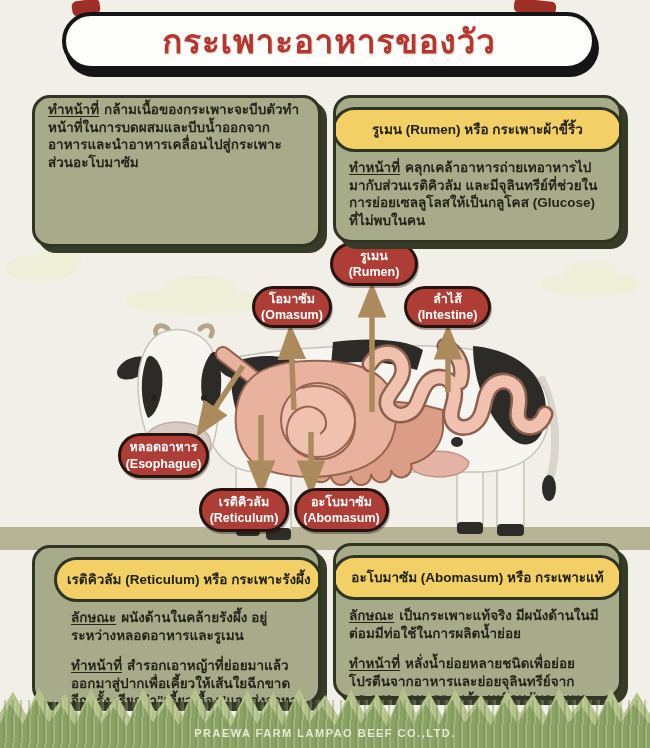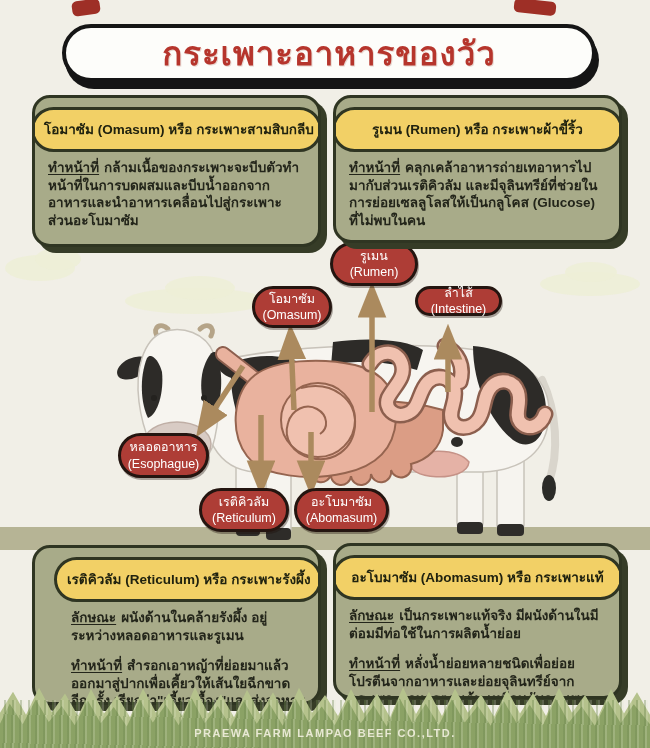--- a/index.html
+++ b/index.html
@@ -6,21 +6,21 @@
   body{
     width:650px;height:748px;position:relative;overflow:hidden;
     background:#f1efe7;
     font-family:"Liberation Sans","DejaVu Sans",sans-serif;
   }
   
   .cloud{position:absolute;background:#edefd6;border-radius:50%;opacity:.85;}
   
   .title-accent{position:absolute;background:#9e2f26;border-radius:5px;}
   .title-banner{
-    position:absolute;left:62px;top:24px;width:526px;height:50px;
+    position:absolute;left:62px;top:12px;width:526px;height:50px;
     background:#fdfdfa;border:4px solid #151515;border-radius:32px;
     box-shadow:3px 7px 0 #151515;
     display:flex;align-items:center;justify-content:center;
   }
   .title-text{
     font-size:33px;font-weight:bold;color:#b6352c;letter-spacing:1px;
     text-shadow:1px 1px 0 #e8d9d2;
   }
   
   .card{
@@ -43,27 +43,27 @@
   #card-rumen{left:333px;top:95px;height:148px;}
   #card-reticulum{left:32px;top:545px;height:160px;padding-left:23px;}
   #card-abomasum{left:333px;top:543px;height:156px;}
   
   .ground-band{position:absolute;left:0;top:527px;width:650px;height:23px;background:#b6b495;}
   .cow-svg{position:absolute;left:105px;top:320px;width:460px;height:230px;}
   .arrow-svg{position:absolute;left:0;top:0;width:650px;height:748px;pointer-events:none;}
   .organ-pill{
     position:absolute;box-sizing:border-box;
     background:#ae3d36;border:3px solid #241510;border-radius:24px;
-    color:#fff;font-weight:normal;text-align:center;font-size:12.5px;line-height:1.3;
+    color:#fff;font-weight:bold;text-align:center;font-size:12.5px;line-height:1.3;
     display:flex;flex-direction:column;align-items:center;justify-content:center;
     box-shadow:1px 2px 0 rgba(30,15,10,.35);
   }
   #pill-rumen{left:330px;top:242px;width:88px;height:44px;}
   #pill-omasum{left:252px;top:286px;width:80px;height:42px;}
-  #pill-intestine{left:415px;top:286px;width:87px;height:30px;}
+  #pill-intestine{left:404px;top:286px;width:87px;height:42px;}
   #pill-esophague{left:118px;top:433px;width:91px;height:45px;}
   #pill-reticulum{left:199px;top:488px;width:90px;height:44px;}
   #pill-abomasum{left:294px;top:488px;width:95px;height:44px;}
   
   .grass{position:absolute;left:0;width:650px;}
   .grass-back{top:684px;height:64px;background:#b5c28c;
     clip-path:polygon(0% 100%,0% 45%,2% 12%,4% 48%,6% 6%,8% 44%,10% 15%,12% 50%,14% 8%,16% 46%,18% 18%,20% 52%,22% 7%,24% 45%,26% 14%,28% 50%,30% 5%,32% 46%,34% 16%,36% 52%,38% 9%,40% 47%,42% 13%,44% 51%,46% 6%,48% 45%,50% 17%,52% 50%,54% 8%,56% 46%,58% 15%,60% 52%,62% 5%,64% 47%,66% 12%,68% 50%,70% 7%,72% 45%,74% 16%,76% 51%,78% 9%,80% 46%,82% 14%,84% 50%,86% 6%,88% 45%,90% 17%,92% 51%,94% 8%,96% 46%,98% 13%,100% 48%,100% 100%);}
   .grass-front{top:694px;height:54px;background:#8ba265;
     clip-path:polygon(0% 100%,0% 55%,1.5% 18%,3.5% 56%,5.5% 10%,7.5% 52%,9.5% 22%,11.5% 58%,13.5% 12%,15.5% 54%,17.5% 24%,19.5% 60%,21.5% 10%,23.5% 53%,25.5% 20%,27.5% 58%,29.5% 8%,31.5% 54%,33.5% 22%,35.5% 60%,37.5% 13%,39.5% 55%,41.5% 19%,43.5% 59%,45.5% 9%,47.5% 53%,49.5% 23%,51.5% 58%,53.5% 12%,55.5% 54%,57.5% 21%,59.5% 60%,61.5% 8%,63.5% 55%,65.5% 18%,67.5% 58%,69.5% 10%,71.5% 53%,73.5% 22%,75.5% 59%,77.5% 13%,79.5% 54%,81.5% 20%,83.5% 58%,85.5% 9%,87.5% 53%,89.5% 23%,91.5% 59%,93.5% 12%,95.5% 54%,97.5% 19%,100% 56%,100% 100%);}
   .grass-streaks{top:700px;height:48px;opacity:.45;
@@ -188,21 +188,20 @@
 <div class="organ-pill" id="pill-reticulum">
   <div>เรติคิวลัม</div>
   <div>(Reticulum)</div>
 </div>
 <div class="organ-pill" id="pill-abomasum">
   <div>อะโบมาซัม</div>
   <div>(Abomasum)</div>
 </div>
 
 <div class="card" id="card-omasum">
-  <div class="card-header">โอมาซัม (Omasum) หรือ กระเพาะสามสิบกลีบ</div>
   <div class="card-body">
     <p class="sec"><span class="u">ทำหน้าที่</span><span>กล้ามเนื้อของกระเพาะจะบีบตัวทำหน้าที่ในการบดผสมและบีบน้ำออกจากอาหารและนำอาหารเคลื่อนไปสู่กระเพาะส่วนอะโบมาซัม</span></p>
   </div>
 </div>
 
 <div class="card" id="card-rumen">
   <div class="card-header">รูเมน (Rumen) หรือ กระเพาะผ้าขี้ริ้ว</div>
   <div class="card-body">
     <p class="sec"><span class="u">ทำหน้าที่</span><span>คลุกเคล้าอาหารถ่ายเทอาหารไปมากับส่วนเรติคิวลัม และมีจุลินทรีย์ที่ช่วยในการย่อยเซลลูโลสให้เป็นกลูโคส (Glucose) ที่ไม่พบในคน</span></p>
   </div>

